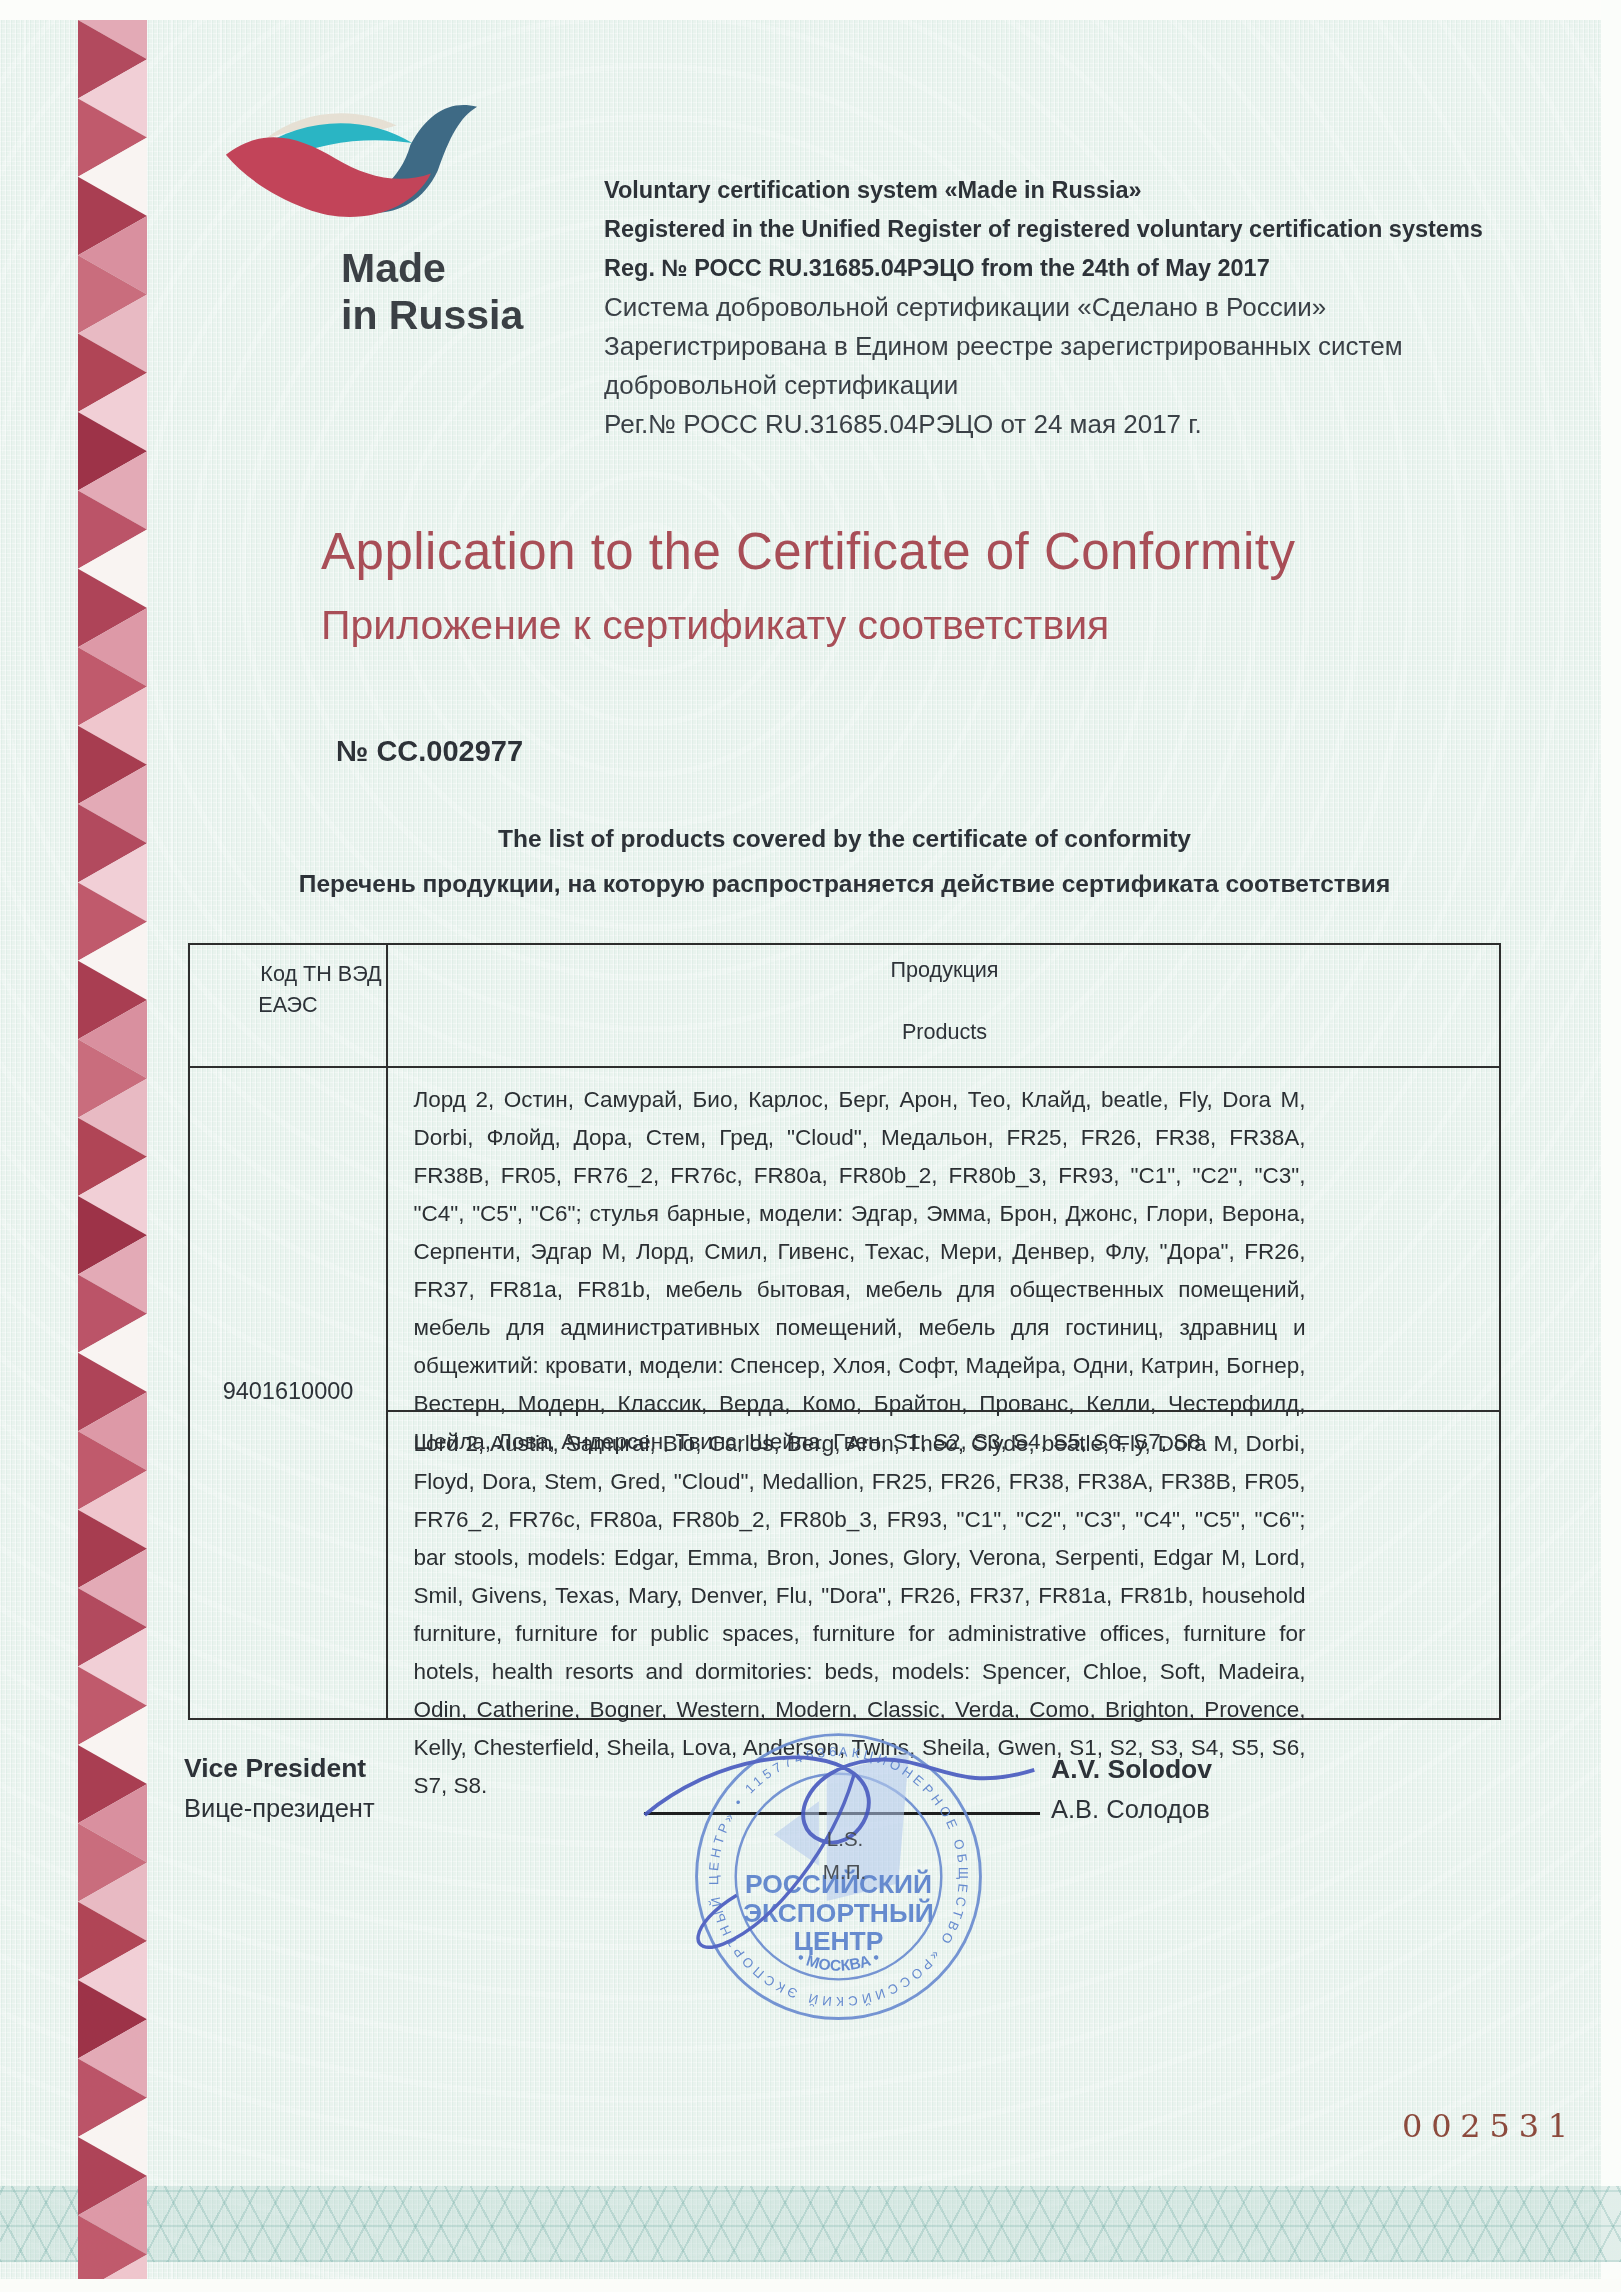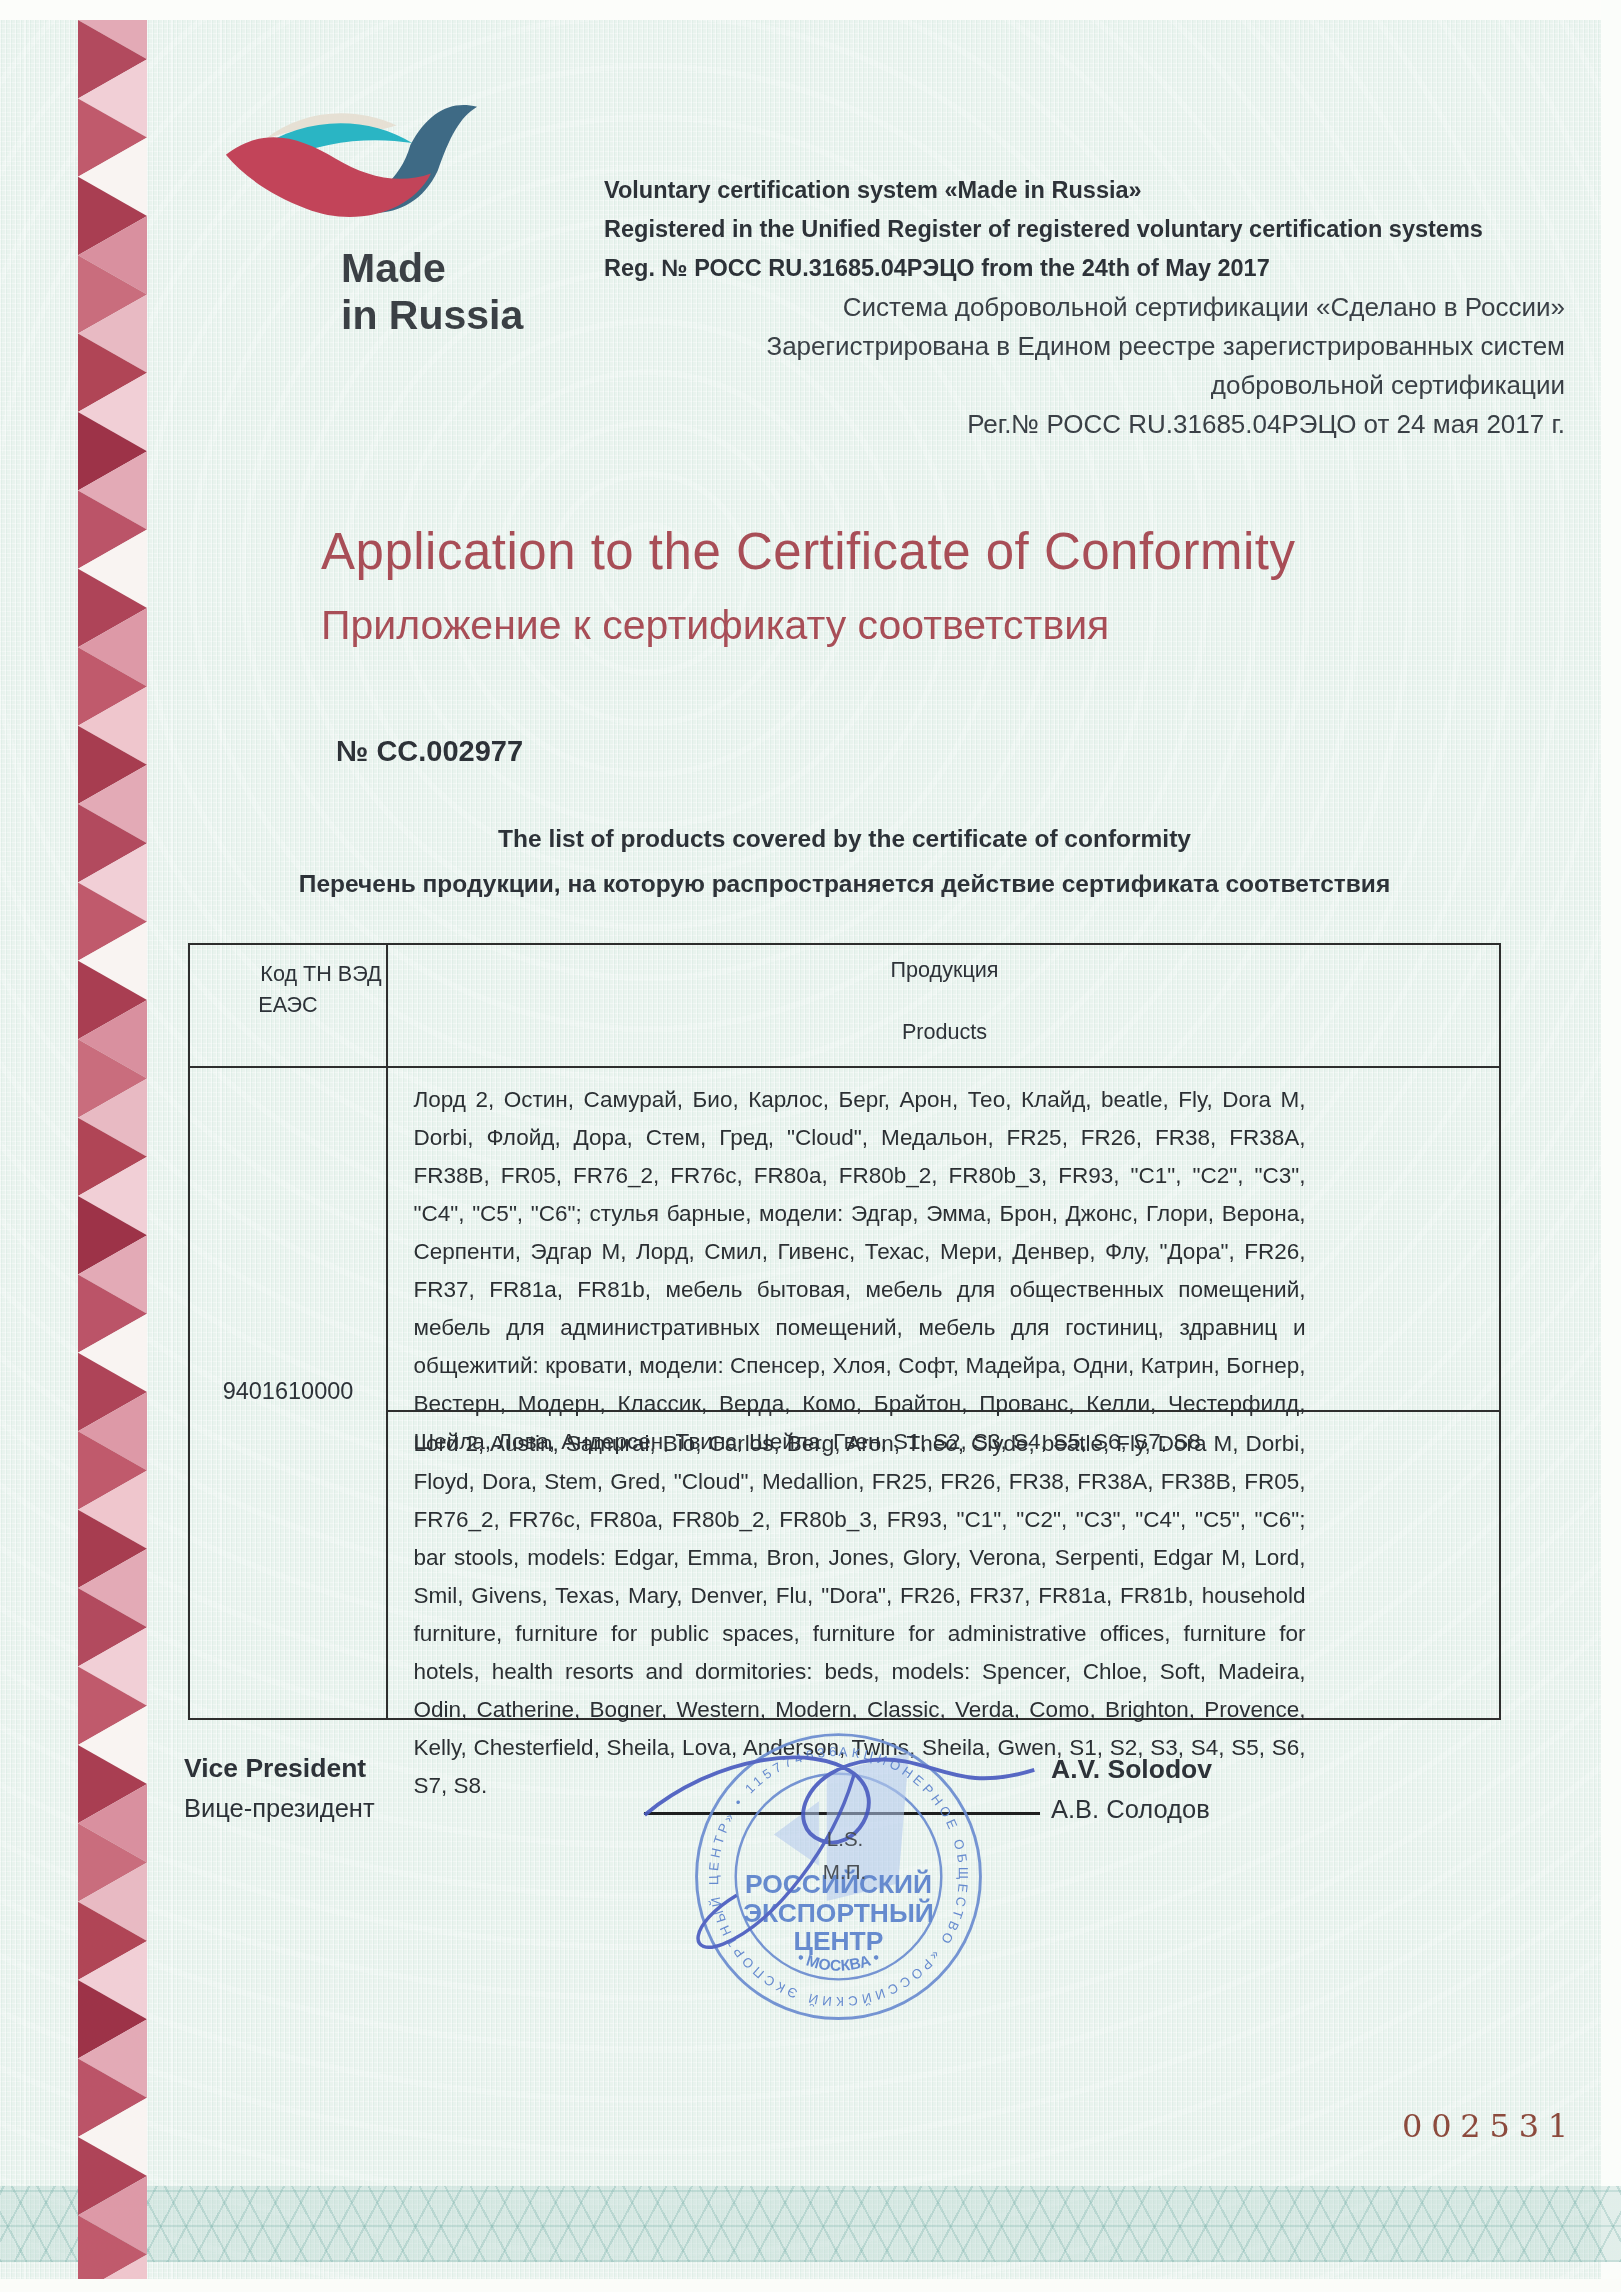--- a/index.html
+++ b/index.html
@@ -13,21 +13,21 @@
       repeating-radial-gradient(circle at 40% 25%, transparent 0 45px, rgba(255,255,255,.18) 45px 51px);
   }
   .abs{position:absolute;}
   .edge-top{left:0;top:0;width:1621px;height:19.6px;background:#fcfdfa;}
   .edge-right{right:0;top:0;width:19.6px;height:2293px;background:#fbfdfa;}
   .edge-bottom{left:0;bottom:0;width:1621px;height:13.7px;background:#fbfcf9;}
   #tri-strip{left:78px;top:19.6px;width:69px;height:2259px;z-index:4;}
   #logo{left:218px;top:94px;width:265px;height:157px;}
   .brand{left:341px;top:245px;font-size:41px;font-weight:bold;color:#3b4045;line-height:47px;}
   .hdr-en{left:604px;top:171px;width:961px;font-size:23.5px;font-weight:bold;color:#2d3238;line-height:39px;}
-  .hdr-ru{left:604px;top:288px;width:961px;font-size:26px;color:#3a4046;line-height:39px;font-weight:normal;text-align:right;}
+  .hdr-ru{left:604px;top:288px;width:961px;font-size:26px;color:#3a4046;line-height:39px;font-weight:normal;}
   .title-en{left:321px;top:522px;font-size:51px;color:#a84e57;letter-spacing:0.5px;}
   .title-ru{left:321px;top:602px;font-size:41px;color:#a84e57;}
   .cert-num{left:336px;top:735px;font-size:29px;font-weight:bold;}
   .sub{left:188px;width:1313px;text-align:center;font-weight:bold;font-size:24.5px;color:#2d3238;}
   .sub-en{top:825px;}
   .sub-ru{top:870px;}
   #tbl{left:188px;top:943px;width:1313px;height:777px;border:2.5px solid #2e2e2e;box-sizing:border-box;}
   .t-col-div{left:196px;top:0;width:2px;height:100%;background:#2e2e2e;}
   .t-hdr-div{left:0;top:121px;width:100%;height:2px;background:#2e2e2e;}
   .t-row-div{left:198px;top:465px;width:1113px;height:2px;background:#2e2e2e;}

